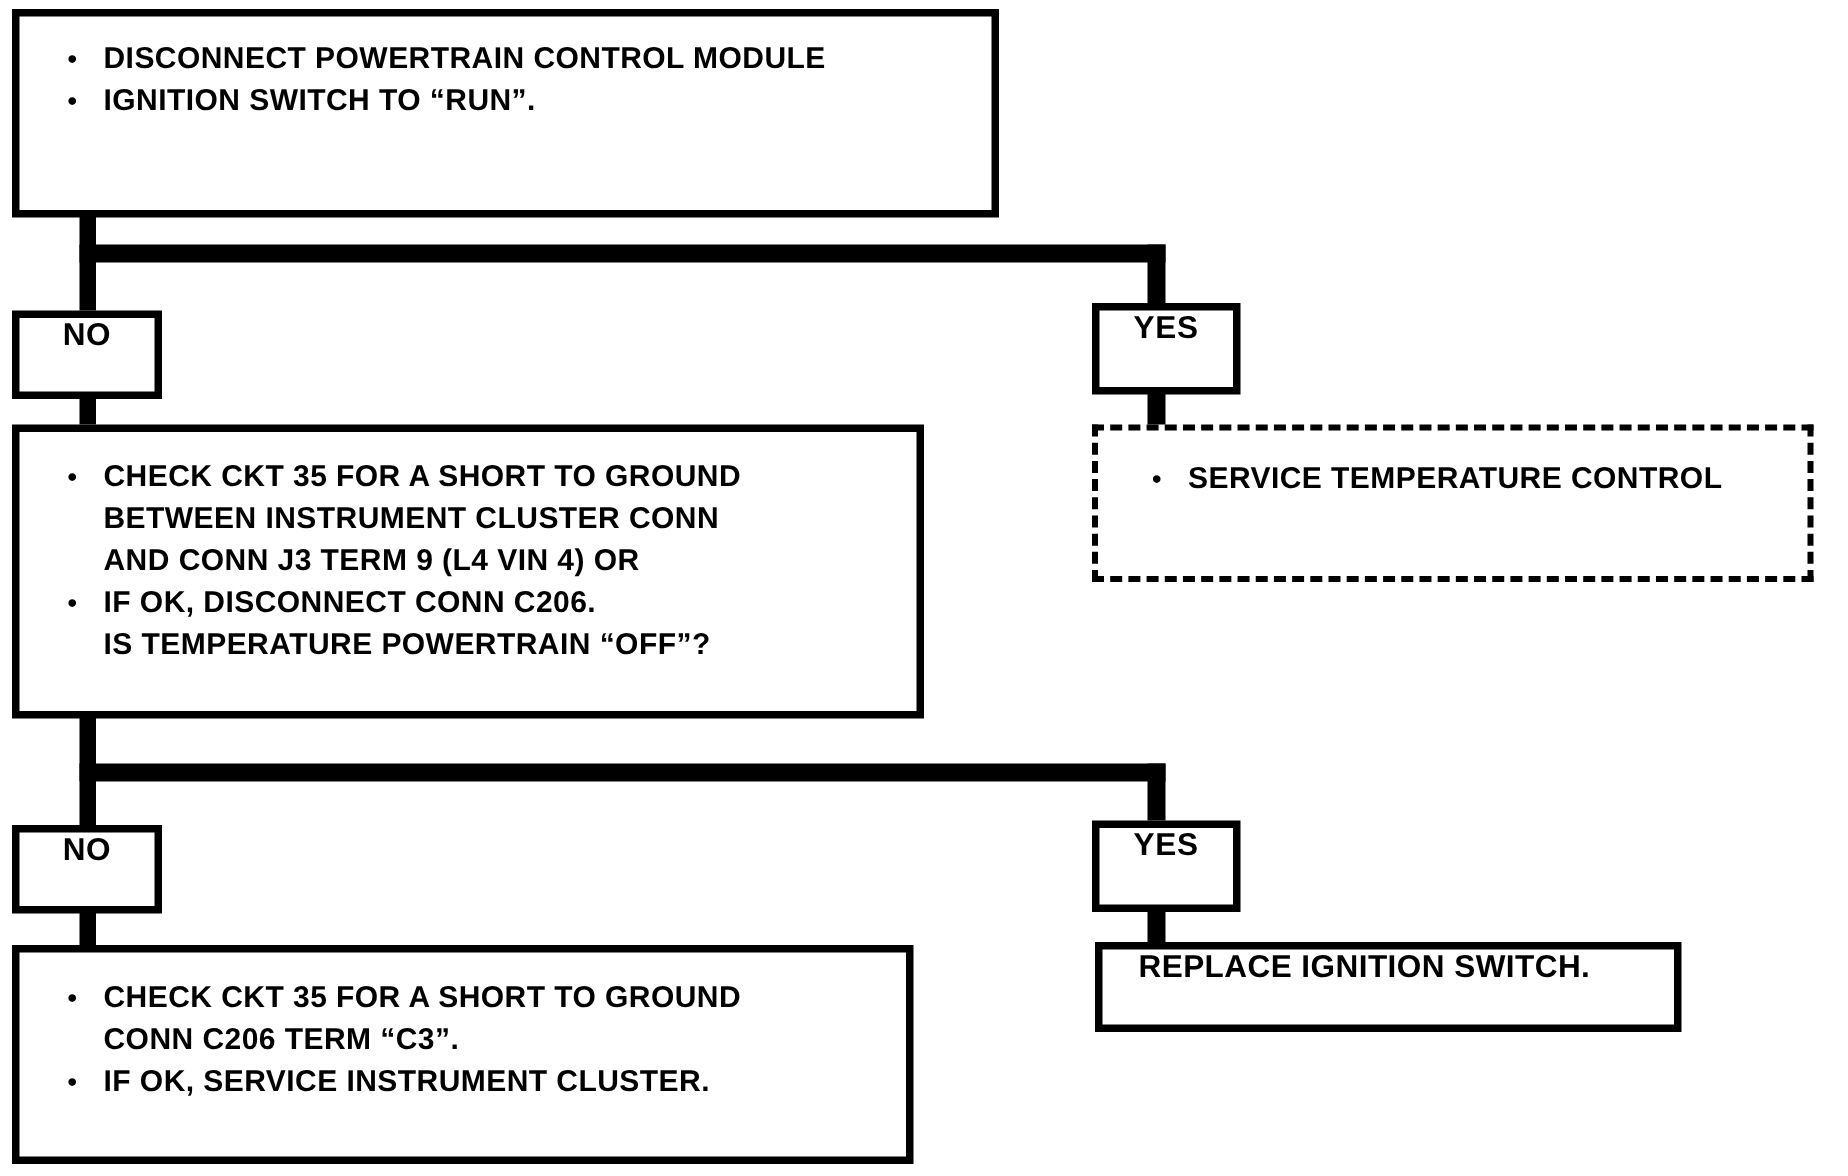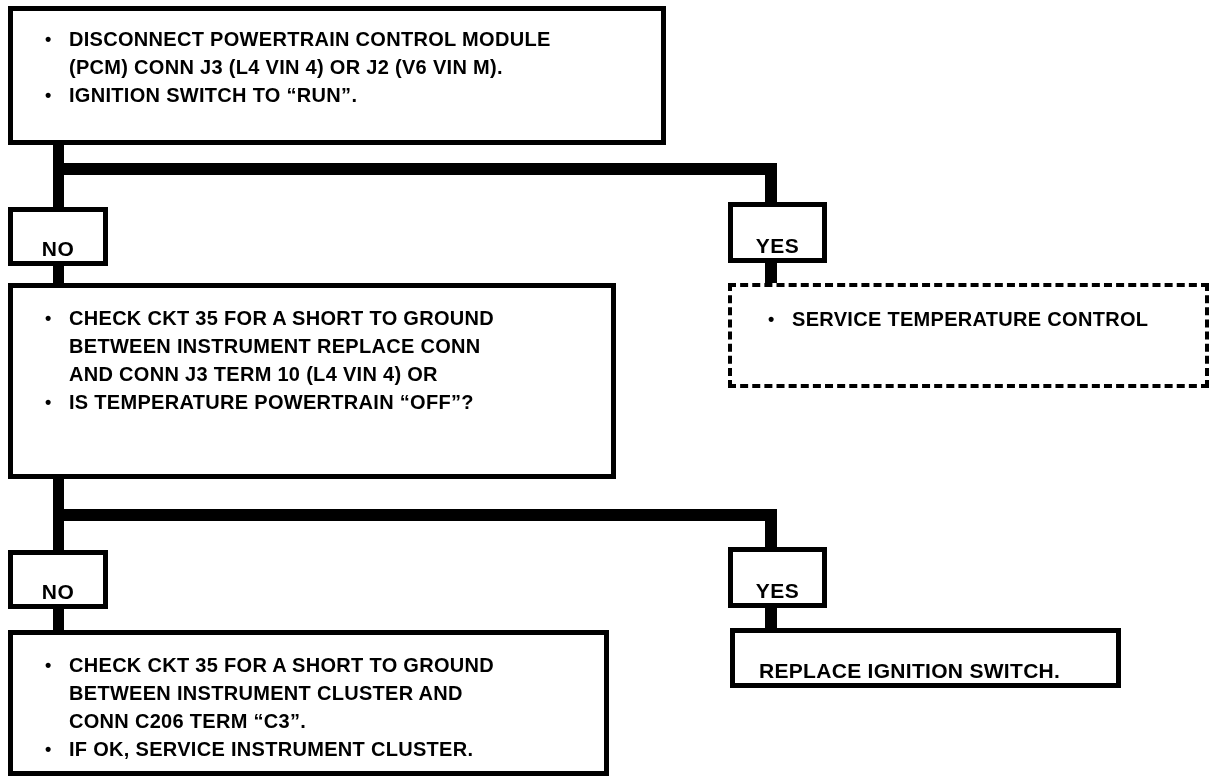--- a/index.html
+++ b/index.html
@@ -38,51 +38,48 @@
     white-space: nowrap;
   }
   .line .bullet {
     position: absolute;
     left: 2px;
     top: 0;
     font-size: 18px;
   }
   .decision {
     display: flex;
-    align-items: flex-end;
+    align-items: flex-start;
     justify-content: center;
     font-size: 21px;
     font-weight: 700;
     letter-spacing: 0.5px;
   }
   .terminal {
     display: flex;
-    align-items: flex-end;
+    align-items: flex-start;
     padding-left: 24px;
     font-size: 21px;
     font-weight: 700;
     letter-spacing: 0.3px;
   }
   .conn {
     position: absolute;
     background: #000000;
   }
 </style>
 </head>
 <body>
 
 <div id="canvas">
 
   <div class="box instr" style="left:8px; top:6px; width:658px; height:139px;">
     <div class="line">
       <span class="bullet">•</span>
       <span>DISCONNECT POWERTRAIN CONTROL MODULE</span>
-    </div>
-    <div class="line">
-      <span>(PCM) CONN J3 (L4 VIN 4) OR J2 (V6 VIN M).</span>
     </div>
     <div class="line">
       <span class="bullet">•</span>
       <span>IGNITION SWITCH TO “RUN”.</span>
     </div>
   </div>
 
   <div class="conn" style="left:53px; top:143px; width:11px; height:66px;"></div>
   <div class="conn" style="left:53px; top:163px; width:724px; height:12px;"></div>
   <div class="conn" style="left:765px; top:163px; width:12px; height:42px;"></div>
@@ -97,27 +94,28 @@
 
   <div class="conn" style="left:53px; top:264px; width:11px; height:22px;"></div>
   <div class="conn" style="left:765px; top:261px; width:12px; height:25px;"></div>
 
   <div class="box instr" style="left:8px; top:283px; width:608px; height:196px; padding-top:16px;">
     <div class="line">
       <span class="bullet">•</span>
       <span>CHECK CKT 35 FOR A SHORT TO GROUND</span>
     </div>
     <div class="line">
-      <span>BETWEEN INSTRUMENT REPLACE CONN</span>
+      <span>BETWEEN INSTRUMENT CLUSTER CONN</span>
     </div>
     <div class="line">
-      <span>AND CONN J3 TERM 10 (L4 VIN 4) OR</span>
+      <span>AND CONN J3 TERM 9 (L4 VIN 4) OR</span>
     </div>
     <div class="line">
       <span class="bullet">•</span>
+      <span>IF OK, DISCONNECT CONN C206.</span>
     </div>
     <div class="line">
       <span>IS TEMPERATURE POWERTRAIN “OFF”?</span>
     </div>
   </div>
 
   <div class="box dashed instr" style="left:728px; top:283px; width:481px; height:105px; padding-top:18px; padding-left:34px;">
     <div class="line">
       <span class="bullet">•</span>
       <span>SERVICE TEMPERATURE CONTROL</span>
@@ -138,23 +136,20 @@
 
   <div class="conn" style="left:53px; top:607px; width:11px; height:26px;"></div>
   <div class="conn" style="left:765px; top:606px; width:12px; height:25px;"></div>
 
   <div class="box instr" style="left:8px; top:630px; width:601px; height:146px; padding-top:16px;">
     <div class="line">
       <span class="bullet">•</span>
       <span>CHECK CKT 35 FOR A SHORT TO GROUND</span>
     </div>
     <div class="line">
-      <span>BETWEEN INSTRUMENT CLUSTER AND</span>
-    </div>
-    <div class="line">
       <span>CONN C206 TERM “C3”.</span>
     </div>
     <div class="line">
       <span class="bullet">•</span>
       <span>IF OK, SERVICE INSTRUMENT CLUSTER.</span>
     </div>
   </div>
 
   <div class="box terminal" style="left:730px; top:628px; width:391px; height:60px;">
     <span>REPLACE IGNITION SWITCH.</span>

